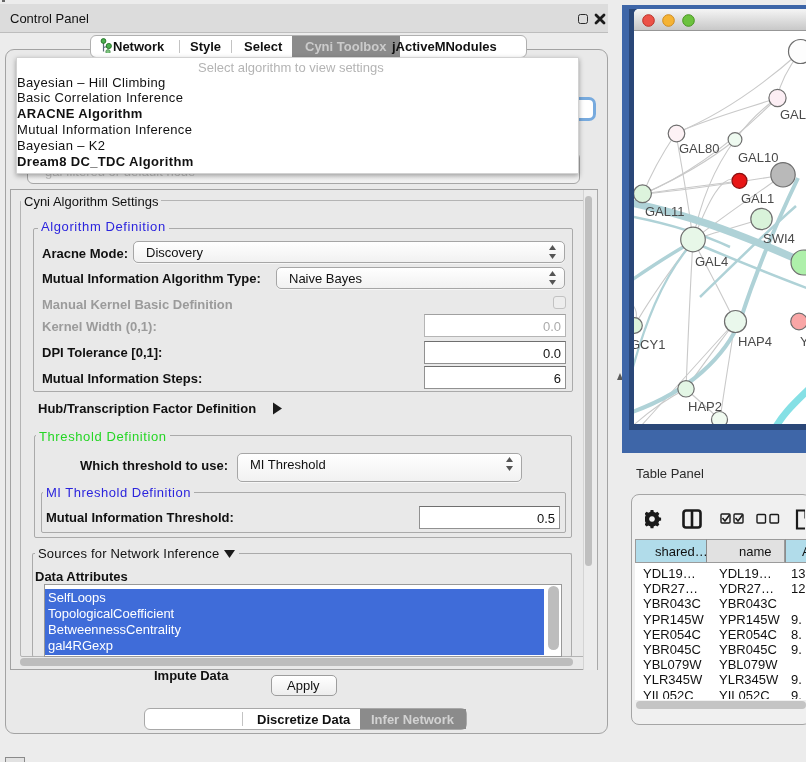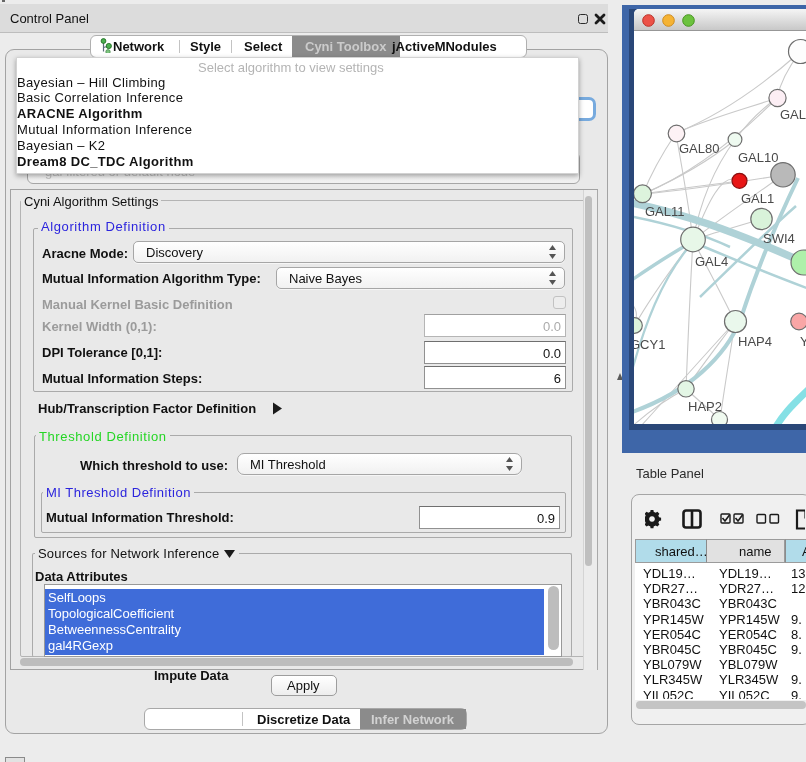--- a/index.html
+++ b/index.html
@@ -101,34 +101,34 @@
 
 <div class="lbl b" style="left:38px;top:401px;">Hub/Transcription Factor Definition</div>
 <svg class="abs" style="left:272px;top:402px;" width="11" height="13" viewBox="0 0 11 13">
     <path d="M1 0.5 L10 6.5 L1 12.5 Z" fill="#1a1a1a"></path>
   </svg>
 
 <div class="frame" style="left:34px;top:435px;width:538px;height:103px;"></div>
 <div class="frlbl" style="left:36px;top:429px;color:#25d625;letter-spacing:0.6px;">Threshold Definition</div>
 
 <div class="lbl b" style="left:80px;top:458px;">Which threshold to use:</div>
-<div class="combo" style="left:237px;top:453px;width:285px;height:22px;border-radius:7px;">
+<div class="combo" style="left:237px;top:453px;width:285px;height:29px;">
     <span class="tx">MI Threshold</span>
   <svg class="ar" viewBox="0 0 9 16">
       <path d="M4.5 1 L8 6 L1 6 Z" fill="#555"></path>
       <path d="M4.5 15 L8 10 L1 10 Z" fill="#555"></path>
     </svg>
   </div>
 
 <div class="frame" style="left:41px;top:492px;width:525px;height:41px;"></div>
 <div class="frlbl" style="left:43px;top:485px;color:#2b24dd;letter-spacing:0.5px;text-align:right;">MI Threshold Definition</div>
 
 <div class="lbl b" style="left:46px;top:510px;">Mutual Information Threshold:</div>
 <div class="field" style="left:419px;top:506px;width:141px;height:23px;">
-    <span class="tx" style="top:4px;">0.9</span>
+    <span class="tx" style="top:4px;">0.5</span>
   </div>
 
 <div class="frame" style="left:31.5px;top:553px;width:540px;height:104px;border-bottom:none;"></div>
 <div class="frlbl" style="left:35px;top:546px;color:#111;letter-spacing:0.2px;">Sources for Network Inference <svg style="vertical-align:-1px" width="13" height="10" viewBox="0 0 13 10">
       <path d="M1 1 L12 1 L6.5 9 Z" fill="#1a1a1a"></path>
     </svg></div>
 
 <div class="lbl b" style="left:35px;top:569px;">Data Attributes</div>
 <div class="abs" style="left:44px;top:584px;width:518px;height:73px;background:#fff;border:1px solid #999;"></div>
 <div class="abs" style="left:45px;top:589px;width:499px;height:66px;background:#3f6cd9;"></div>

